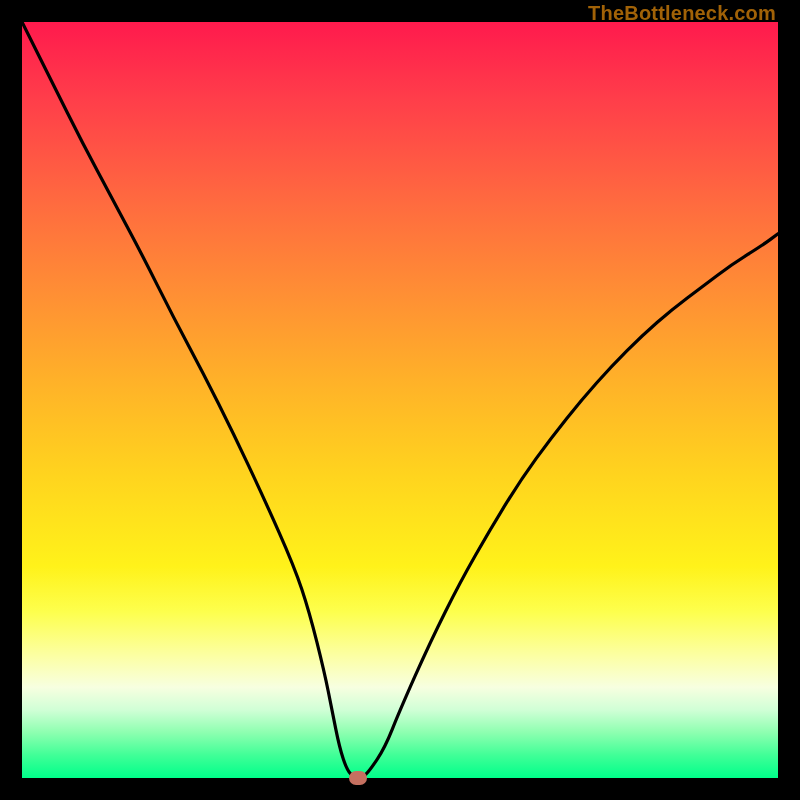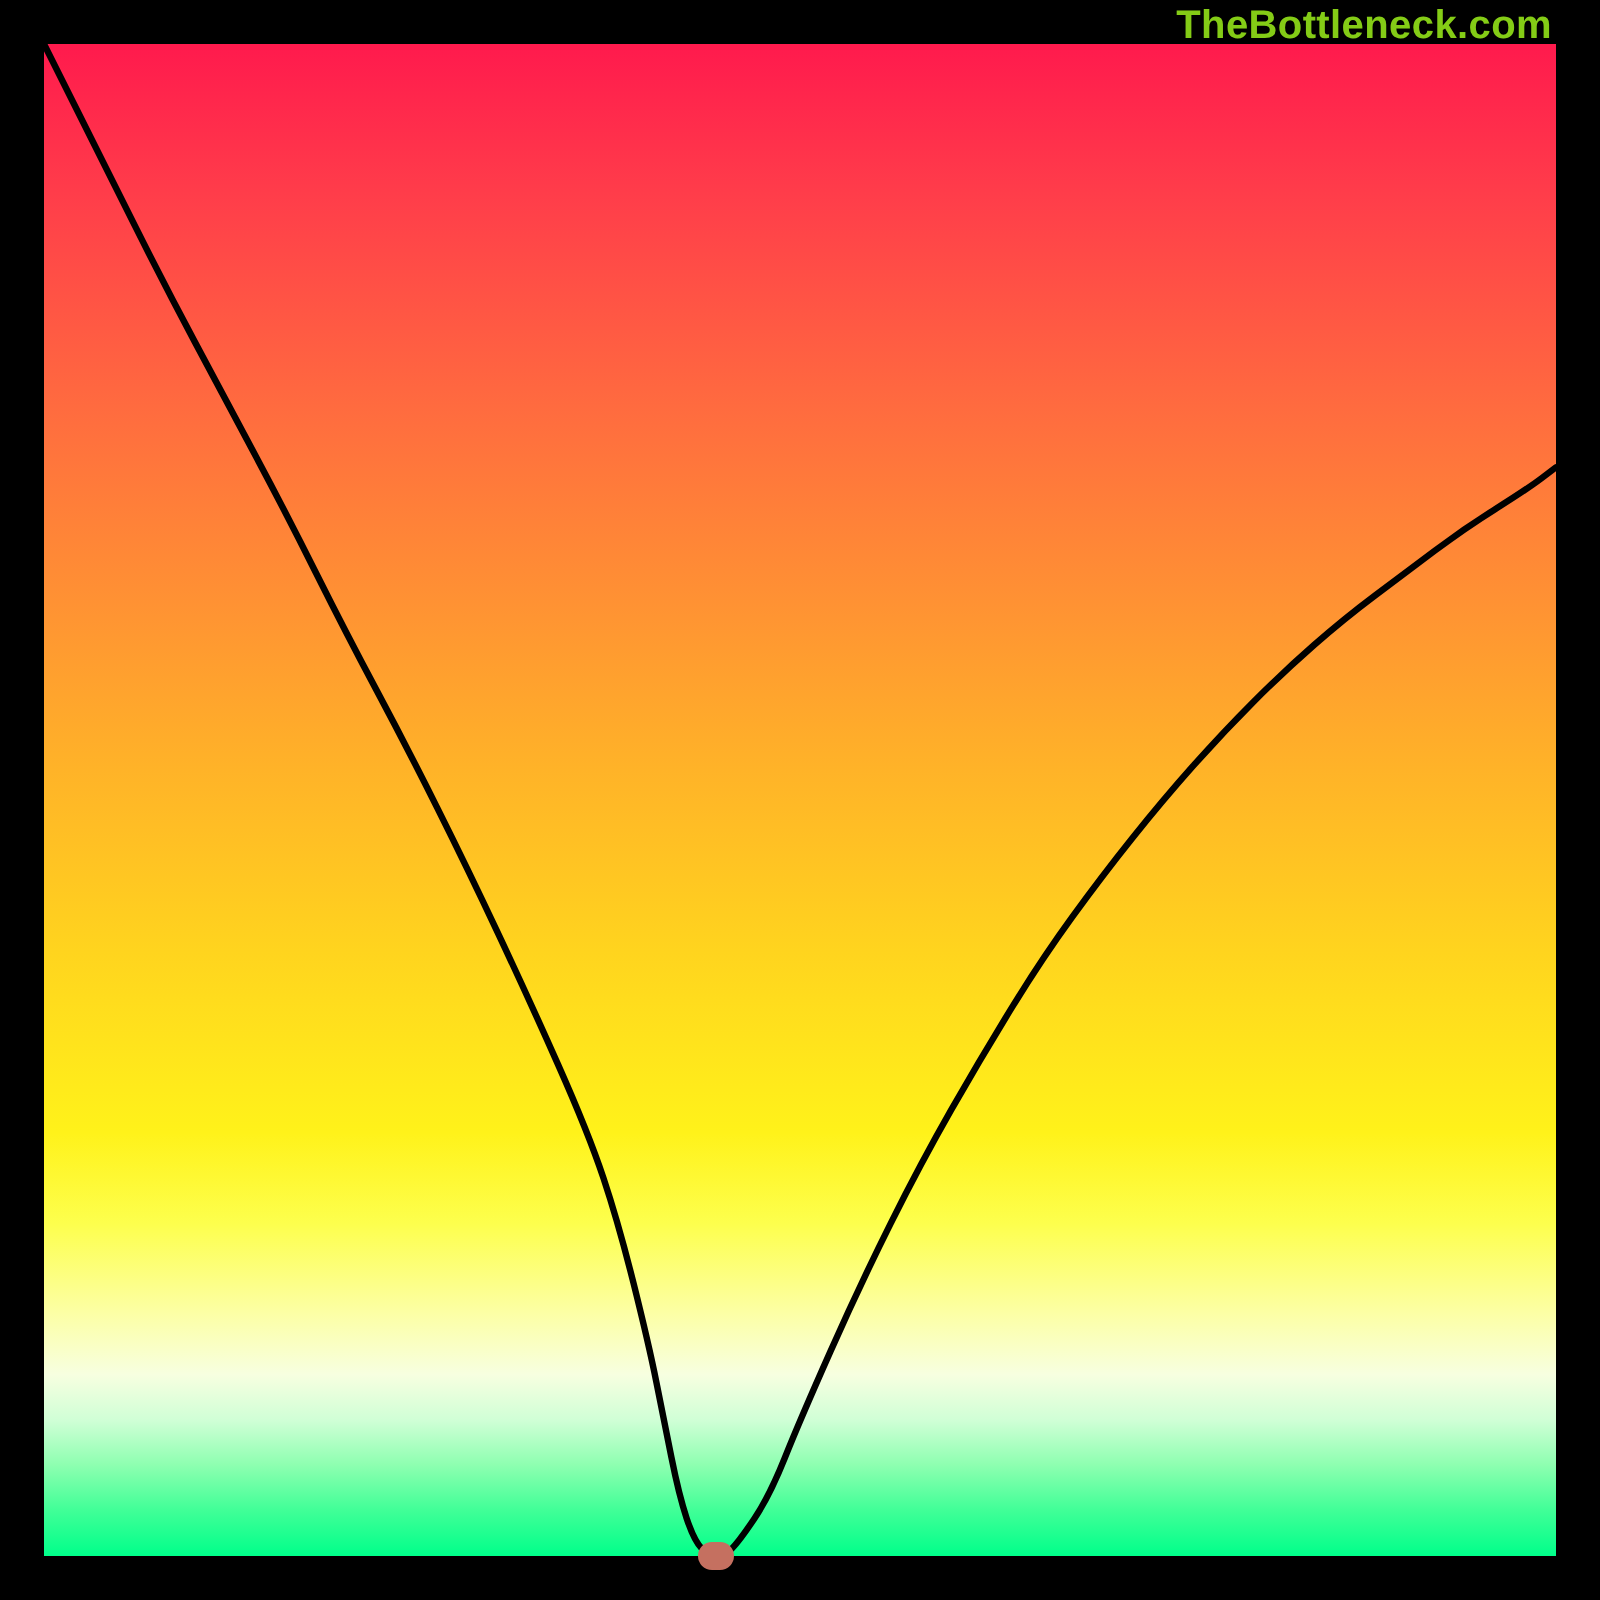--- a/index.html
+++ b/index.html
@@ -53,21 +53,21 @@
     border-radius: 7px;
     transform: translate(-50%, -50%);
   }
   .watermark {
     position: absolute;
     top: 2px;
     right: 24px;
     font-family: Arial, Helvetica, sans-serif;
     font-size: 20px;
     font-weight: 600;
-    color: #84cc16;
+    color: #a16207;
     letter-spacing: 0.2px;
   }
 </style>
 </head>
 <body>
 
 <div class="outer">
   <div class="watermark">TheBottleneck.com</div>
   <div class="plot-area">
     <svg class="curve-svg" viewBox="0 0 756 756" preserveAspectRatio="none">

